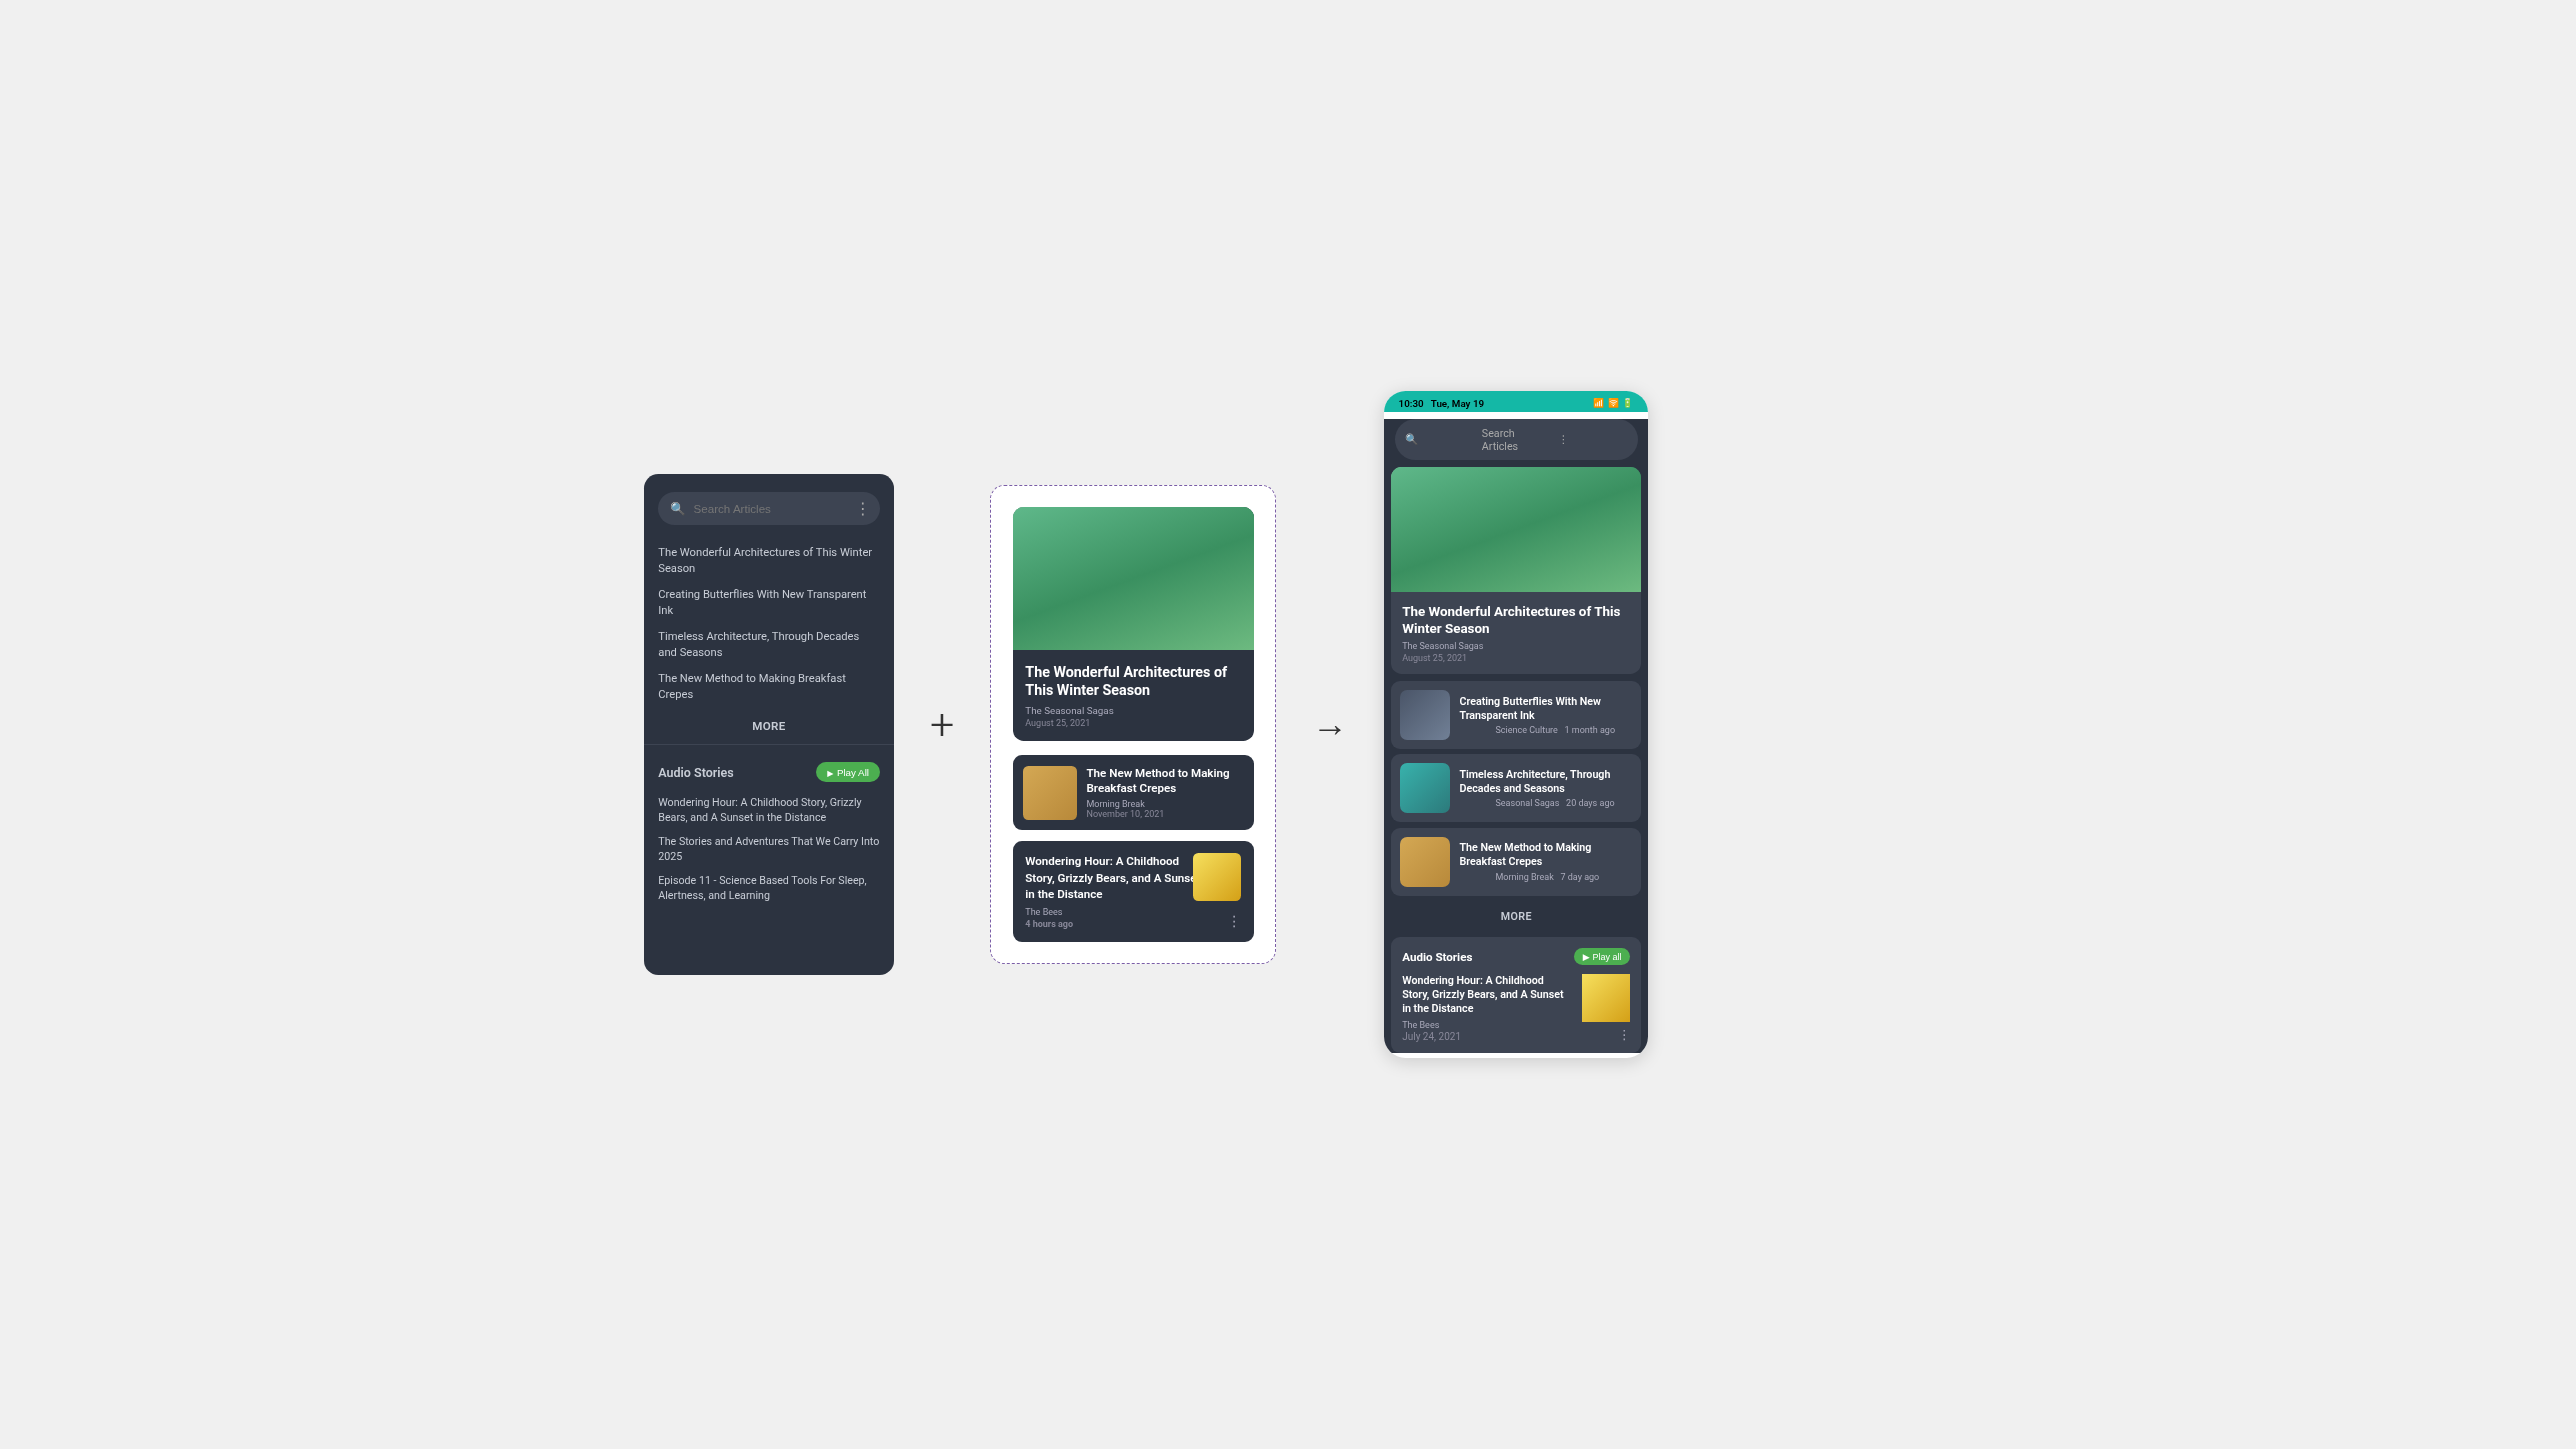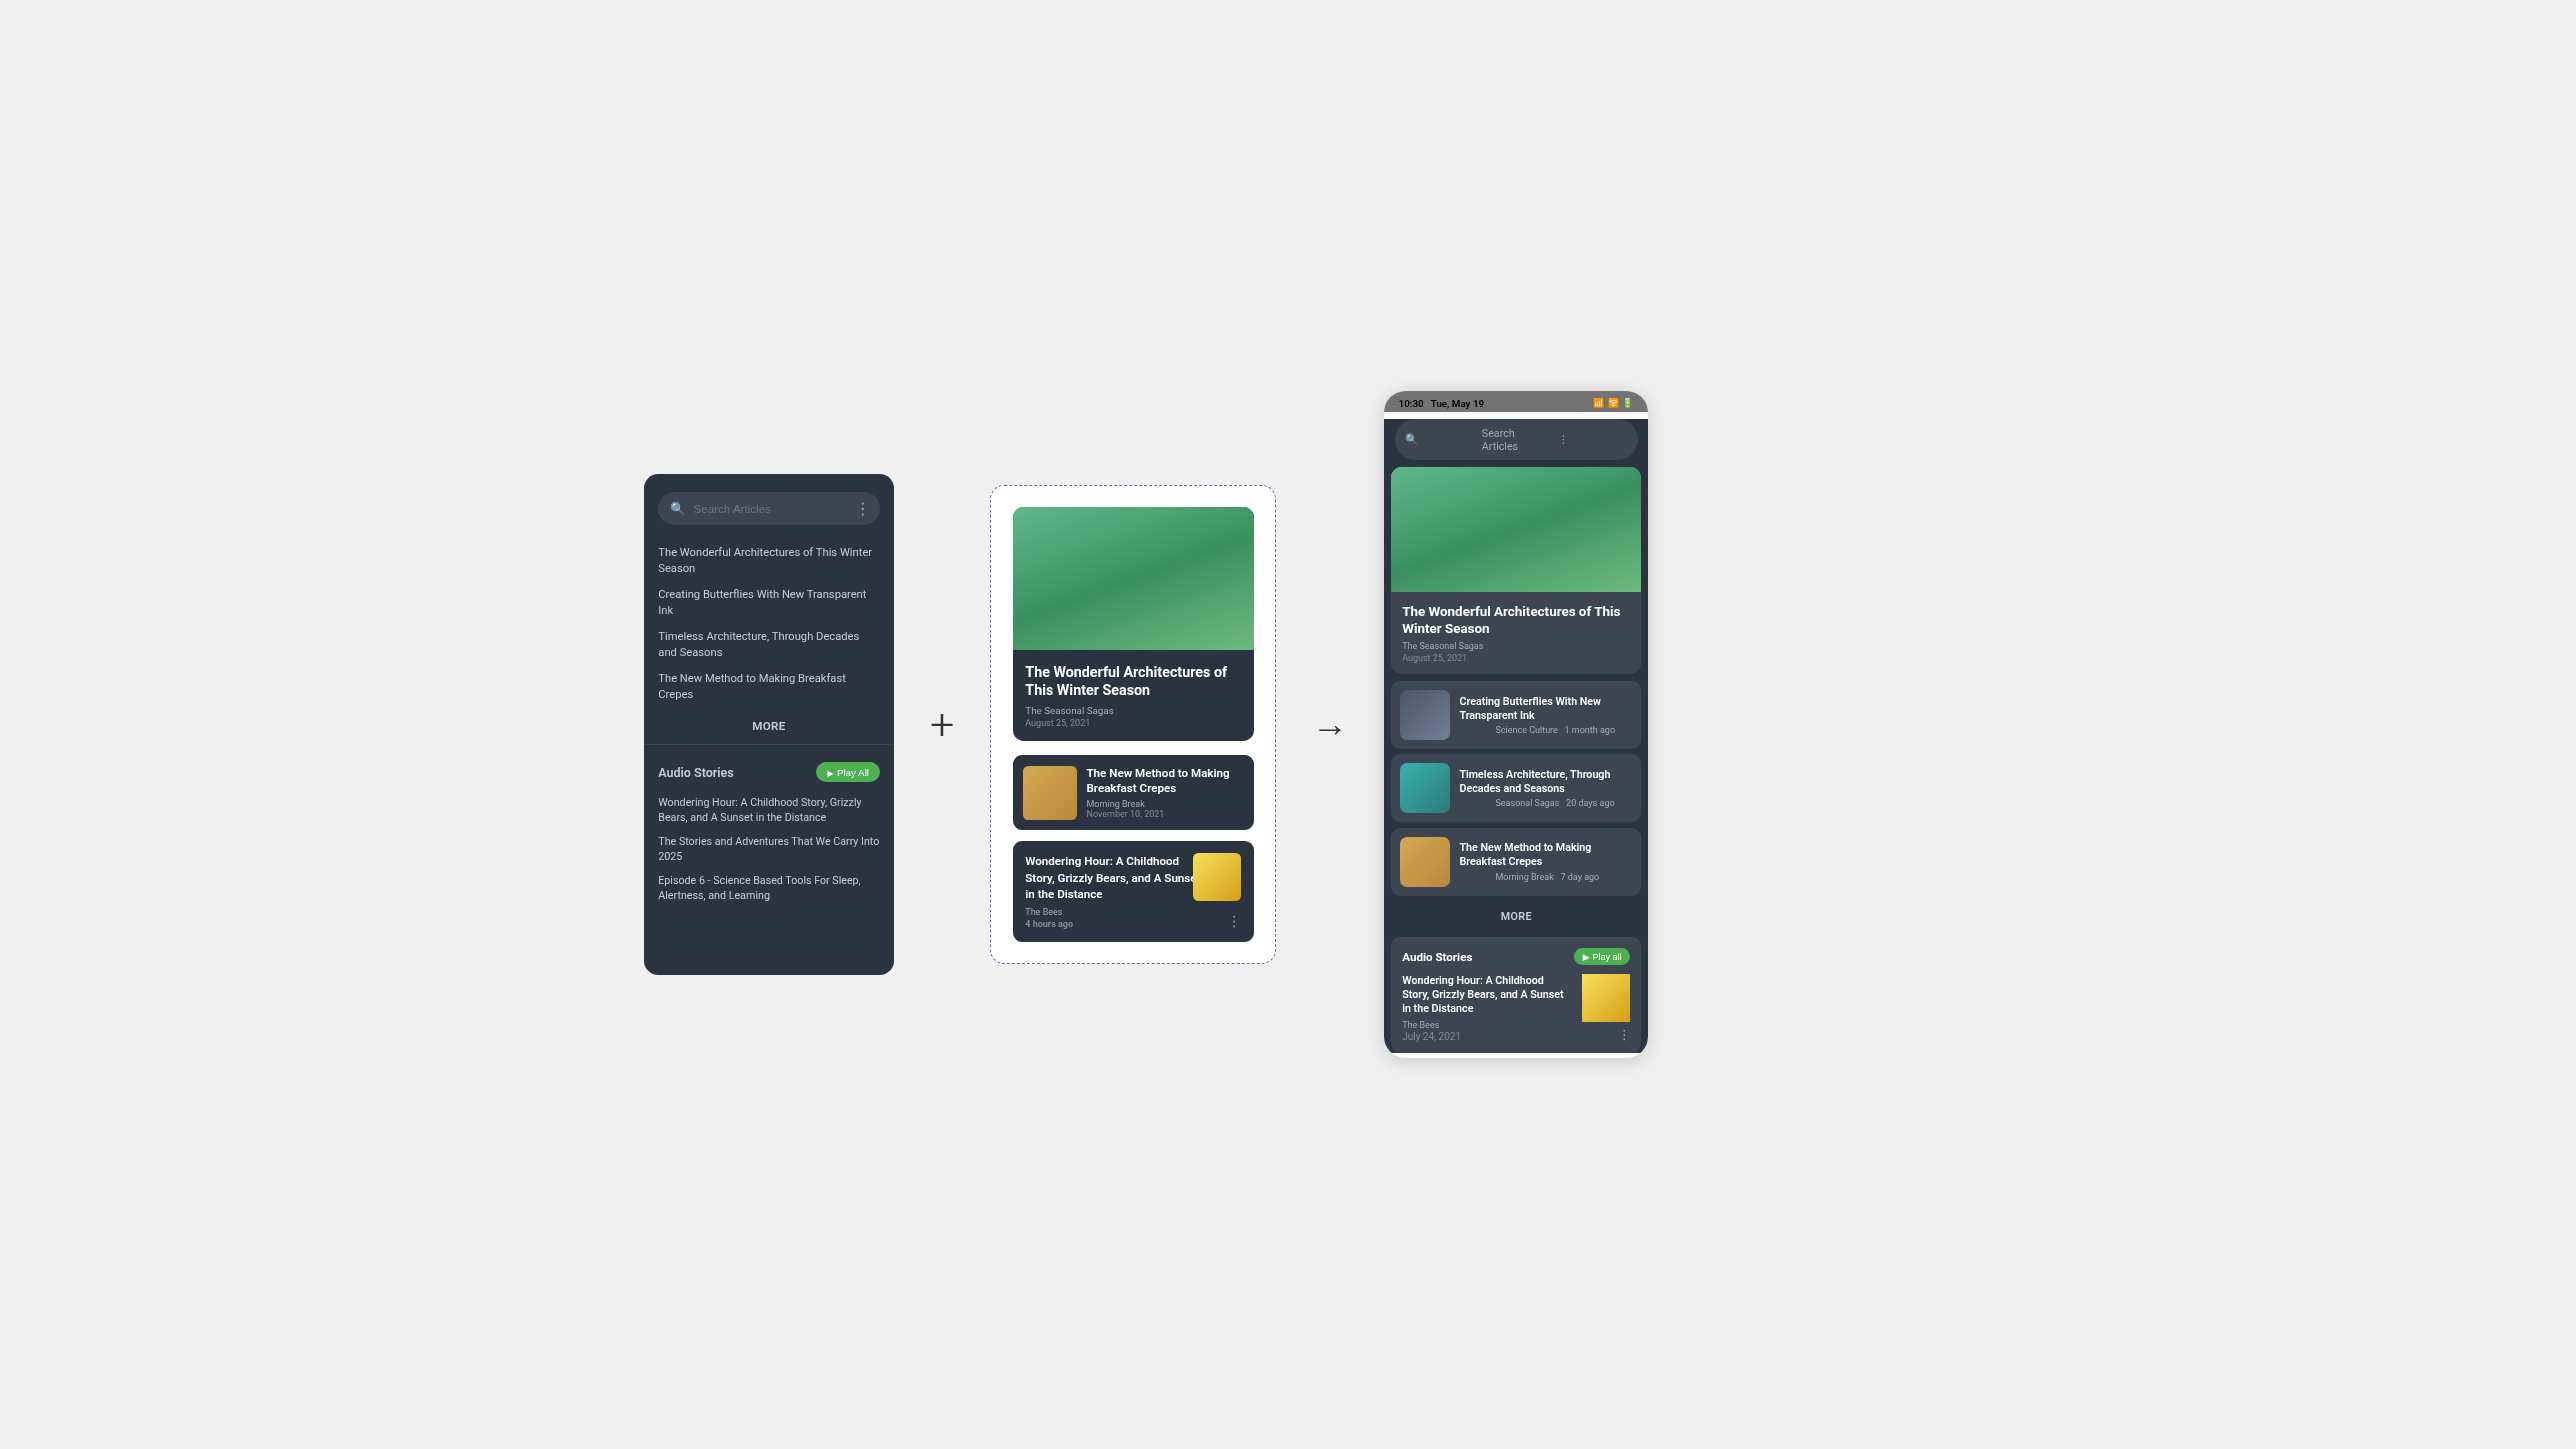--- a/index.html
+++ b/index.html
@@ -261,21 +261,21 @@
     .phone-right {
       background: white;
       border-radius: 21.5px;
       width: 264px;
       overflow: hidden;
       flex-shrink: 0;
       box-shadow: 0 3.6px 18px rgba(0,0,0,0.15);
     }
 
     .phone-status-bar {
-      background: #737373;
+      background: #14b8a6;
       padding: 7.2px 14.3px 3.6px;
       display: flex;
       align-items: center;
       justify-content: space-between;
       font-size: 9.8px;
       font-weight: 600;
       color: #000;
     }
     .status-right {
       display: flex;
@@ -501,21 +501,21 @@
     <div class="audio-section">
       <div class="audio-header">
         <span class="audio-title">Audio Stories</span>
         <button class="play-all-btn">
           <span class="play-icon-small"></span>
           <span>Play All</span>
         </button>
       </div>
       <div class="audio-list-item">Wondering Hour: A Childhood Story, Grizzly Bears, and A Sunset in the Distance</div>
       <div class="audio-list-item">The Stories and Adventures That We Carry Into 2025</div>
-      <div class="audio-list-item">Episode 6 - Science Based Tools For Sleep, Alertness, and Learning</div>
+      <div class="audio-list-item">Episode 11 - Science Based Tools For Sleep, Alertness, and Learning</div>
     </div>
   </div>
 
   <div class="plus-symbol">+</div>
 
   <div class="center-box">
 
     <div class="featured-card">
       <div class="featured-img">
         <div class="img-green-building"></div>

